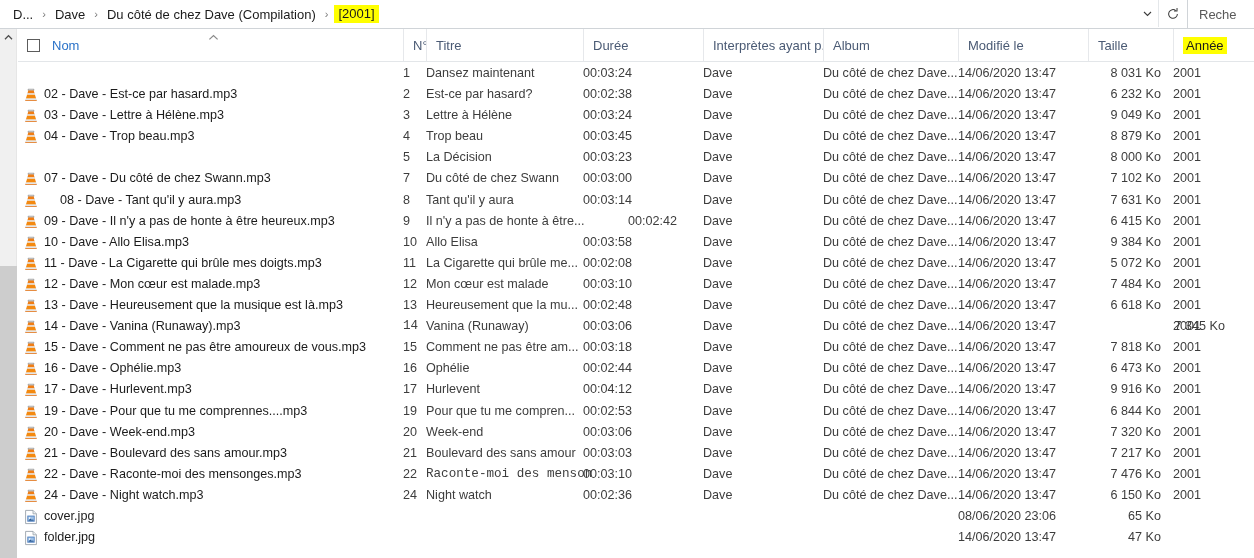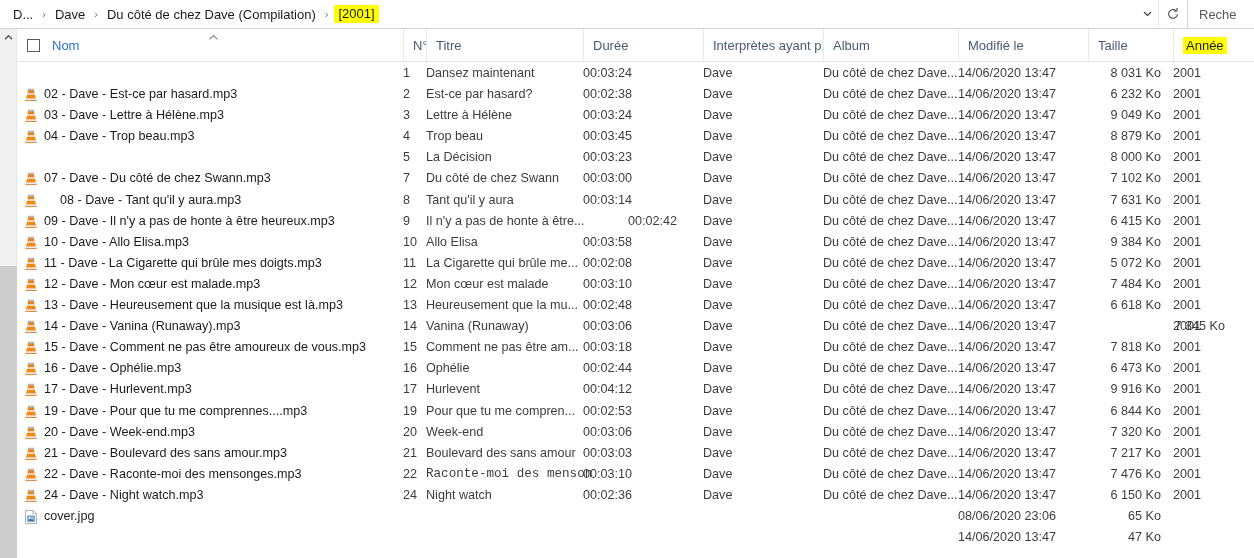--- a/index.html
+++ b/index.html
@@ -493,21 +493,21 @@
       </div>
       <div class="row">
         <div class="cell name" style="left: 0px; width: 385px;"><svg class="vlc-icon" viewBox="0 0 16 16">
             <path d="M5.1 2.2 L10.9 2.2 L10.9 3.4 L5.1 3.4 Z" fill="#e8e8e8" stroke="#6e6e6e" stroke-width="0.5"></path>
             <path d="M5.3 3.5 L10.7 3.5 L11.6 6.4 L4.4 6.4 Z" fill="#f07c12"></path>
             <path d="M4.4 6.5 L11.6 6.5 L11.9 7.7 L4.1 7.7 Z" fill="#efefef" stroke="#cfcfcf" stroke-width="0.3"></path>
             <path d="M4.1 7.8 L11.9 7.8 L13.1 11.6 L2.9 11.6 Z" fill="#f4890f"></path>
             <path d="M2.9 11.7 L13.1 11.7 L13.6 13.1 L2.4 13.1 Z" fill="#eeeeee" stroke="#c9c9c9" stroke-width="0.3"></path>
             <path d="M2.4 13.2 L13.6 13.2 L13.9 14.1 L2.1 14.1 Z" fill="#e06a06"></path>
           </svg><span>14 - Dave - Vanina (Runaway).mp3</span></div>
-        <div class="cell num" style="left: 385px; width: 43px;">14</div>
+        <div class="cell num" style="left: 385px; width: 43px; font-family: Liberation Mono, monospace;">14</div>
         <div class="cell num" style="left: 408px; width: 165px;">Vanina (Runaway)</div>
         <div class="cell num" style="left: 565px; width: 120px;">00:03:06</div>
         <div class="cell num" style="left: 685px; width: 120px;">Dave</div>
         <div class="cell num" style="left: 805px; width: 135px;">Du côté de chez Dave...</div>
         <div class="cell num" style="left: 940px; width: 130px;">14/06/2020 13:47</div>
         <div class="cell right" style="left: 1134px; width: 73px;">7 345 Ko</div>
         <div class="cell num" style="left: 1155px; width: 81px;">2001</div>
       </div>
       <div class="row">
         <div class="cell name" style="left: 0px; width: 385px;"><svg class="vlc-icon" viewBox="0 0 16 16">
@@ -665,20 +665,28 @@
         <div class="cell num" style="left: 385px; width: 43px;"></div>
         <div class="cell num" style="left: 408px; width: 165px;"></div>
         <div class="cell num" style="left: 565px; width: 120px;"></div>
         <div class="cell num" style="left: 685px; width: 120px;"></div>
         <div class="cell num" style="left: 805px; width: 135px;"></div>
         <div class="cell num" style="left: 940px; width: 130px;">08/06/2020 23:06</div>
         <div class="cell right" style="left: 1070px; width: 73px;">65 Ko</div>
         <div class="cell num" style="left: 1155px; width: 81px;"></div>
       </div>
       <div class="row">
+        <div class="cell name" style="left: 0px; width: 385px;"><svg class="jpg-icon" viewBox="0 0 16 16">
+            <path d="M2.6 1.4 L10 1.4 L13.4 4.8 L13.4 14.6 L2.6 14.6 Z" fill="#ffffff" stroke="#9aa3ab" stroke-width="0.9"></path>
+            <path d="M10 1.4 L10 4.8 L13.4 4.8" fill="#e9edf1" stroke="#9aa3ab" stroke-width="0.8"></path>
+            <rect x="4.3" y="6.6" width="7.4" height="6.1" fill="#4f7fbf"></rect>
+            <rect x="5.2" y="7.5" width="5.6" height="4.3" fill="#9fc2e8"></rect>
+            <circle cx="6.7" cy="9" r="0.85" fill="#ffffff"></circle>
+            <path d="M5.3 11.8 L7.4 9.5 L9 11.1 L10 10.2 L10.8 11.8 Z" fill="#2f5d96"></path>
+          </svg><span>folder.jpg</span></div>
         <div class="cell num" style="left: 385px; width: 43px;"></div>
         <div class="cell num" style="left: 408px; width: 165px;"></div>
         <div class="cell num" style="left: 565px; width: 120px;"></div>
         <div class="cell num" style="left: 685px; width: 120px;"></div>
         <div class="cell num" style="left: 805px; width: 135px;"></div>
         <div class="cell num" style="left: 940px; width: 130px;">14/06/2020 13:47</div>
         <div class="cell right" style="left: 1070px; width: 73px;">47 Ko</div>
         <div class="cell num" style="left: 1155px; width: 81px;"></div>
       </div>
     </div>

